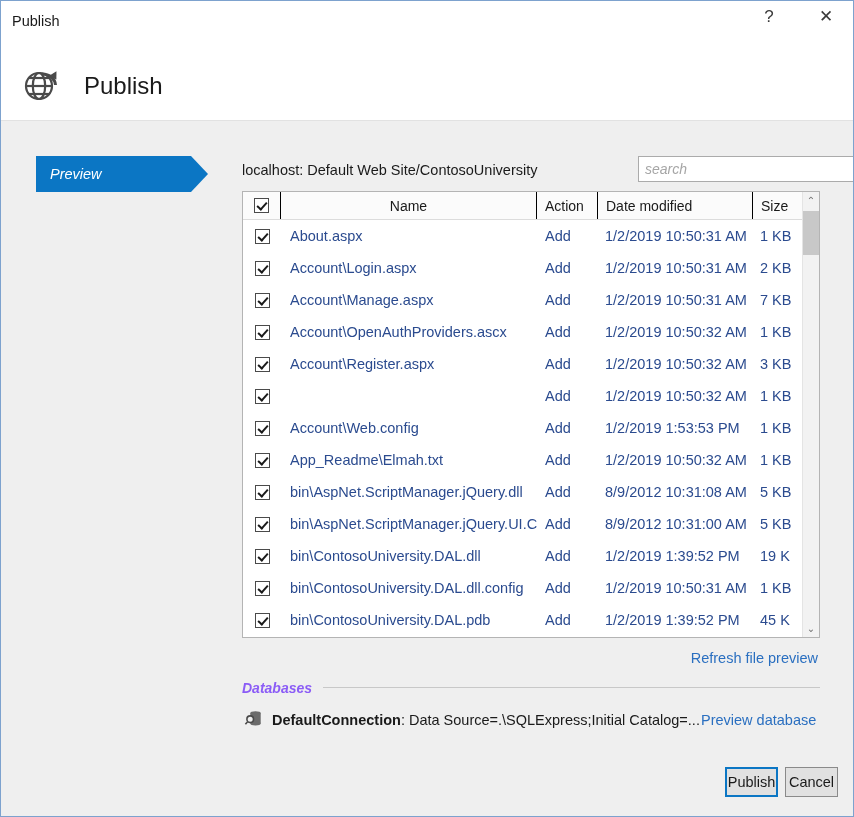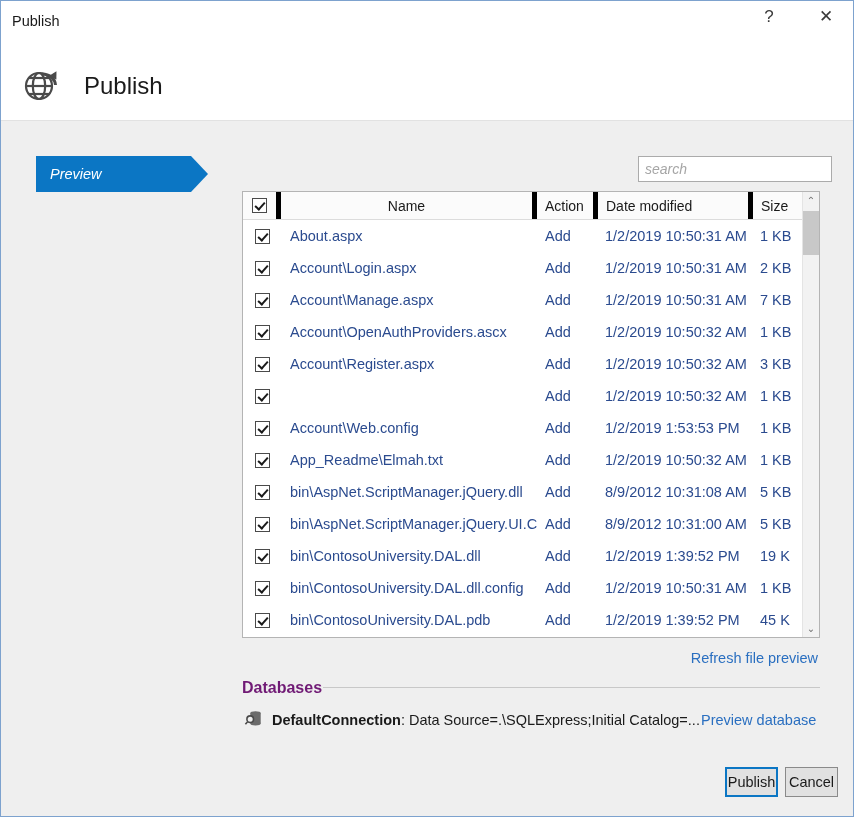--- a/index.html
+++ b/index.html
@@ -125,21 +125,21 @@
     position: absolute;
     left: 241px; top: 160px;
     font-size: 14.5px;
     color: #1a1a1a;
     line-height: 18px;
     white-space: nowrap;
   }
   #search-input {
     position: absolute;
     left: 637px; top: 155px;
-    width: 194px;
+    width: 216px;
     height: 26px;
     box-sizing: border-box;
     border: 1px solid #ababab;
     background: #ffffff;
     font-family: "Liberation Sans", sans-serif;
     font-size: 14px;
     font-style: italic;
     color: #303030;
     padding: 0 6px;
     outline: none;
@@ -174,21 +174,21 @@
     top: 0;
     height: 27px;
     display: flex;
     align-items: center;
     box-sizing: border-box;
     font-size: 14px;
     color: #1a1a1a;
     white-space: nowrap;
     background: #fbfbfb;
   }
-  .hdiv { border-right: 5px solid #000000; }
+  .hdiv { border-right: 1px solid #000000; }
   #hcell-check  { left: 0;   width: 38px; justify-content: center; }
   #hcell-name   { left: 38px;  width: 256px; justify-content: center; }
   #hcell-action { left: 294px; width: 61px;  padding-left: 8px; }
   #hcell-date   { left: 355px; width: 155px; padding-left: 8px; }
   #hcell-size   { left: 510px; width: 47px;  padding-left: 8px; }
 
   .row {
     position: relative;
     height: 32px;
     background: #ffffff;
@@ -272,25 +272,26 @@
     color: #2a6fc0;
     line-height: 18px;
     white-space: nowrap;
     cursor: default;
   }
 
   
   #databases-title {
     position: absolute;
     left: 241px; top: 678px;
-    font-size: 16px;
+    font-size: 14px;
     font-weight: bold;
-    color: #701a75;
-    line-height: 18px;
-    white-space: nowrap;
+    color: #8b5cf6;
+    line-height: 18px;
+    white-space: nowrap;
+    font-style: italic;
   }
   #databases-rule {
     position: absolute;
     left: 322px; top: 686px;
     width: 497px;
     height: 1px;
     background: #c8c8c8;
   }
   #db-icon {
     position: absolute;
@@ -374,20 +375,21 @@
     <div id="header-title">Publish</div>
   </div>
 
   <div id="body"></div>
 
   <div id="tab-preview">
     <span id="tab-preview-label">Preview</span>
   </div>
   <div id="tab-preview-arrow"></div>
 
+  <div id="site-path">localhost: Default Web Site/ContosoUniversity</div>
   <input id="search-input" type="text" placeholder="search" style="">
 
   <div id="file-grid">
 
     <div id="grid-header">
       <div class="hcell hdiv" id="hcell-check">
         <span class="cb"></span>
       </div>
       <div class="hcell hdiv" id="hcell-name">Name</div>
       <div class="hcell hdiv" id="hcell-action">Action</div>

